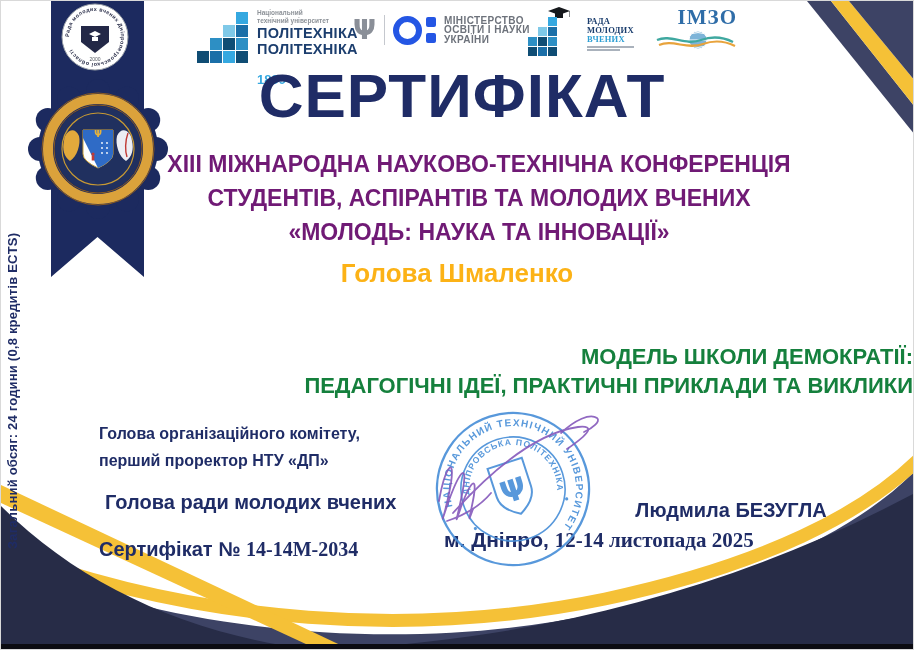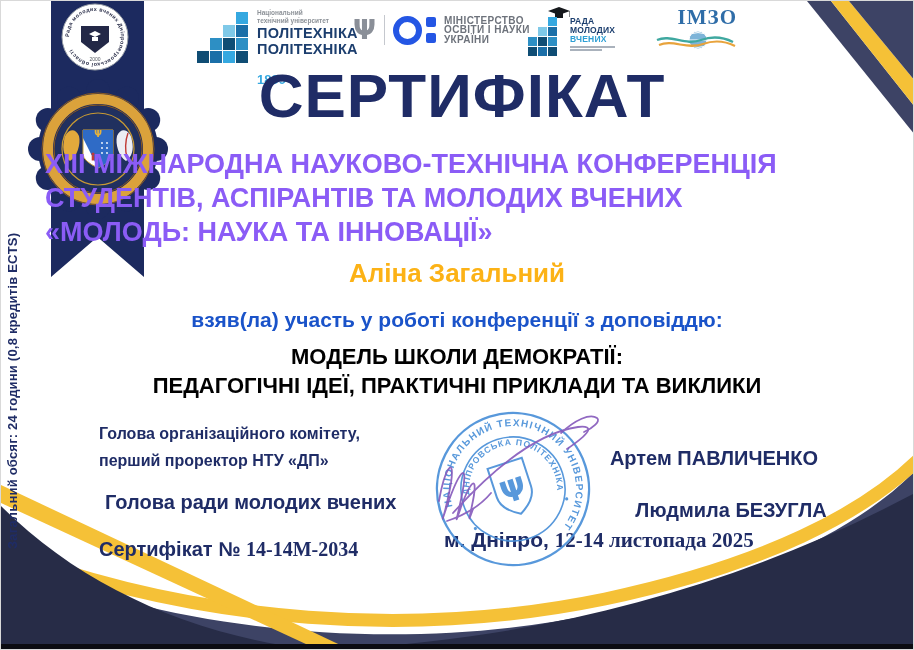--- a/index.html
+++ b/index.html
@@ -16,33 +16,33 @@
   .ntu-name{font-size:14.5px;font-weight:bold;color:#1c3e6e;line-height:16px;letter-spacing:.3px;}
   .ntu-year{font-size:13px;font-weight:bold;color:#35a8e0;margin-top:16px;}
   .logo-min{left:352px;top:14px;display:flex;align-items:center;}
   .min-trident{font-size:27px;color:#8a8f98;font-weight:bold;line-height:30px;font-family:"DejaVu Sans",sans-serif;}
   .min-div{width:1px;height:30px;background:#c5c8ce;margin:0 8px;}
   .min-ring{width:17px;height:17px;border:6px solid #2456e4;border-radius:50%;}
   .min-colon{display:flex;flex-direction:column;justify-content:space-between;height:26px;margin-left:4px;}
   .min-colon i{display:block;width:10px;height:10px;background:#2456e4;border-radius:2px;}
   .min-txt{margin-left:8px;font-size:10px;font-weight:bold;color:#6d727b;line-height:9.5px;letter-spacing:.4px;}
   .logo-rada{left:527px;top:4px;display:flex;align-items:flex-start;}
-  .rada-txt{margin-left:0;margin-top:12px;line-height:9px;font-size:8.5px;font-weight:bold;letter-spacing:.2px;}
+  .rada-txt{margin-left:17px;margin-top:12px;line-height:9px;font-size:8.5px;font-weight:bold;letter-spacing:.2px;font-family:Liberation Serif, serif;}
   .rada-l1,.rada-l2{color:#1b3e6e;}
   .rada-l3{color:#2e9fd4;}
   .rada-bar{height:2px;background:#aab2bc;margin-top:2px;}
   .rada-bar.b2{width:70%;margin-top:1px;}
   .logo-imzo{left:650px;top:6px;text-align:right;width:86px;}
   .imzo-name{font-family:"Liberation Serif","DejaVu Serif",serif;font-weight:bold;font-size:21px;color:#2f6da8;letter-spacing:1px;line-height:21px;}
   
   .title{left:0;right:0;top:64px;text-align:center;font-size:62px;font-weight:bold;letter-spacing:1px;color:#1f2c66;line-height:1;margin-left:10px;}
-  .subs{left:44px;right:0;top:146px;font-size:27px;font-weight:bold;color:#8b5cf6;line-height:34px;}
+  .subs{left:44px;right:0;top:146px;text-align:center;font-size:23px;font-weight:bold;color:#701a75;line-height:34px;}
   .name{left:0;right:0;top:257px;text-align:center;font-size:26px;font-weight:bold;color:#fcb216;}
   .part{left:0;right:0;top:307px;text-align:center;font-size:21px;font-weight:bold;color:#1a53c9;}
-  .report{left:0;right:0;top:341px;text-align:center;font-size:22px;font-weight:bold;color:#000000;line-height:29px;}
+  .report{left:0;right:0;top:341px;text-align:right;font-size:22px;font-weight:bold;color:#15803d;line-height:29px;}
   .sig-role1{left:98px;top:419px;font-size:16px;font-weight:bold;color:#1f2c66;line-height:27px;}
   .sig-name1{left:588px;top:446px;width:250px;text-align:center;font-size:20px;font-weight:bold;color:#1f2c66;}
   .sig-role2{left:104px;top:490px;font-size:20px;font-weight:bold;color:#1f2c66;}
   .sig-name2{left:605px;top:498px;width:250px;text-align:center;font-size:20px;font-weight:bold;color:#1f2c66;}
   .cert-num{left:98px;top:537px;font-size:20px;font-weight:bold;color:#1f2c66;}
   .cert-num .num,.loc-date .dt{font-family:"Liberation Serif","DejaVu Serif",serif;}
   .loc-date{left:443px;top:527px;font-size:21px;font-weight:bold;color:#1f2c66;}
   .vtext{left:4px;top:548px;transform:rotate(-90deg);transform-origin:0 0;white-space:nowrap;
          font-size:13px;font-weight:bold;color:#1f2c66;letter-spacing:.2px;}
   .layer{position:absolute;left:0;top:0;pointer-events:none;}
@@ -204,33 +204,31 @@
   <div class="abs vtext">Загальний обсяг: 24 години (0,8 кредитів ECTS)</div>
 
   <div class="abs title">СЕРТИФІКАТ</div>
 
   <div class="abs subs">
     <div>XIII МІЖНАРОДНА НАУКОВО-ТЕХНІЧНА КОНФЕРЕНЦІЯ</div>
     <div>СТУДЕНТІВ, АСПІРАНТІВ ТА МОЛОДИХ ВЧЕНИХ</div>
     <div>«МОЛОДЬ: НАУКА ТА ІННОВАЦІЇ»</div>
   </div>
 
-  <div class="abs name">Аліна Загальний</div>
-  <div class="abs part">взяв(ла) участь у роботі конференції з доповіддю:</div>
+  <div class="abs name">Голова Шмаленко</div>
 
   <div class="abs report">
     <div>МОДЕЛЬ ШКОЛИ ДЕМОКРАТІЇ:</div>
     <div>ПЕДАГОГІЧНІ ІДЕЇ, ПРАКТИЧНІ ПРИКЛАДИ ТА ВИКЛИКИ</div>
   </div>
 
   <div class="abs sig-role1">
     <div>Голова організаційного комітету,</div>
     <div>перший проректор НТУ «ДП»</div>
   </div>
-  <div class="abs sig-name1">Артем ПАВЛИЧЕНКО</div>
   <div class="abs sig-role2">Голова ради молодих вчених</div>
   <div class="abs sig-name2">Людмила БЕЗУГЛА</div>
 
   <div class="abs cert-num">
     <span>Сертифікат №</span>
     <span class="num">14-14М-2034</span>
   </div>
 
   <div class="abs loc-date">
     <span>м. Дніпро,</span>

